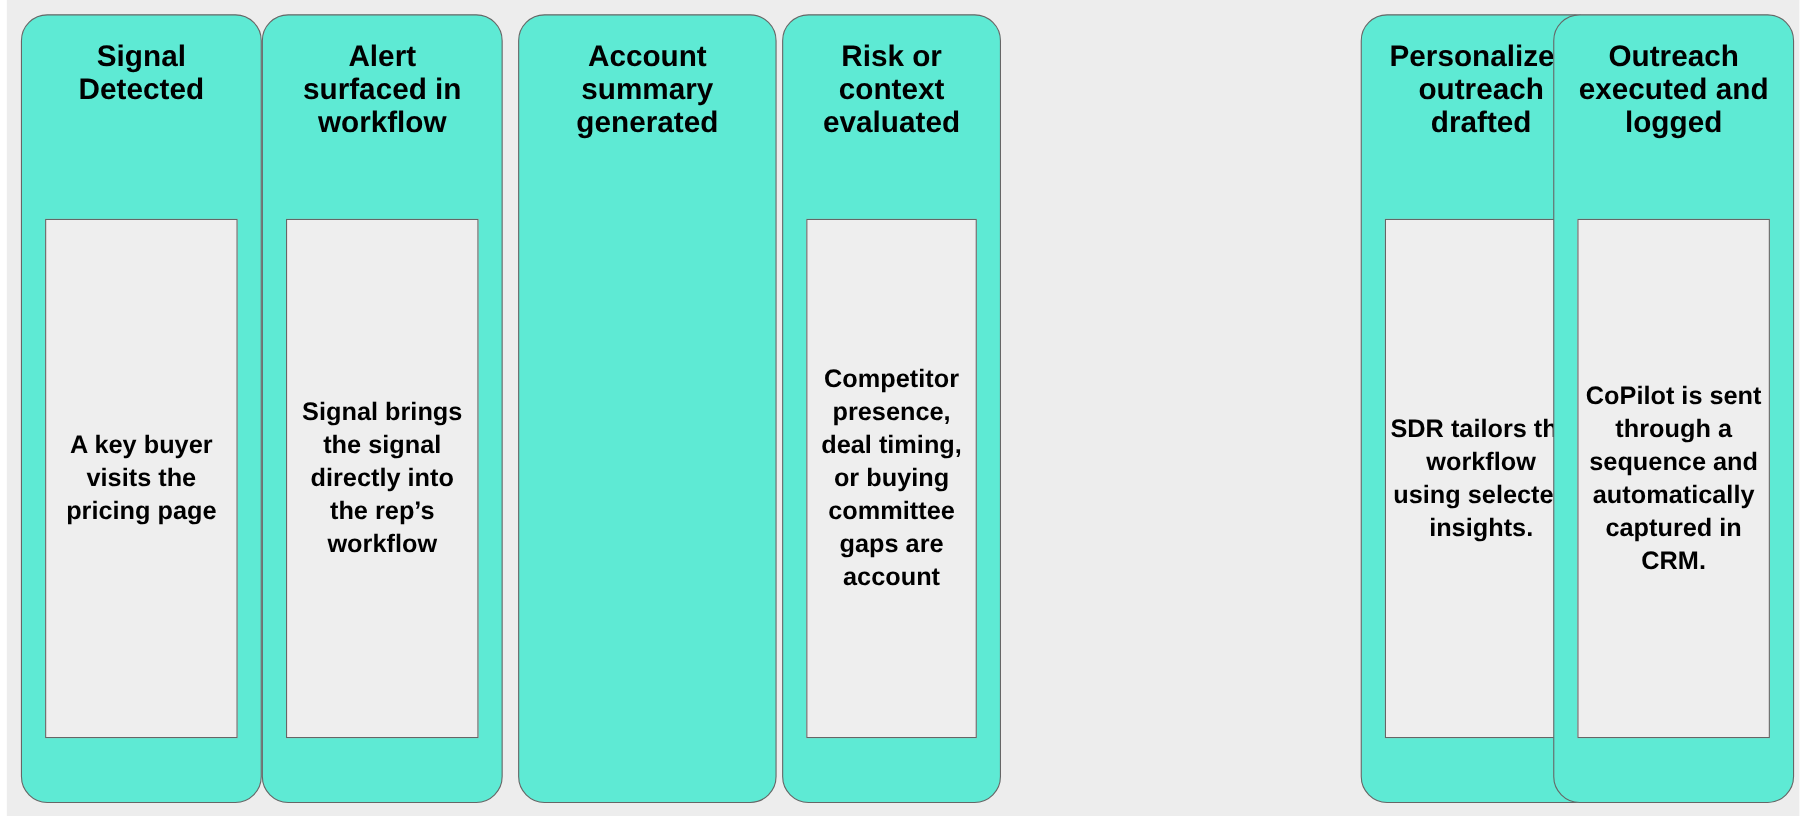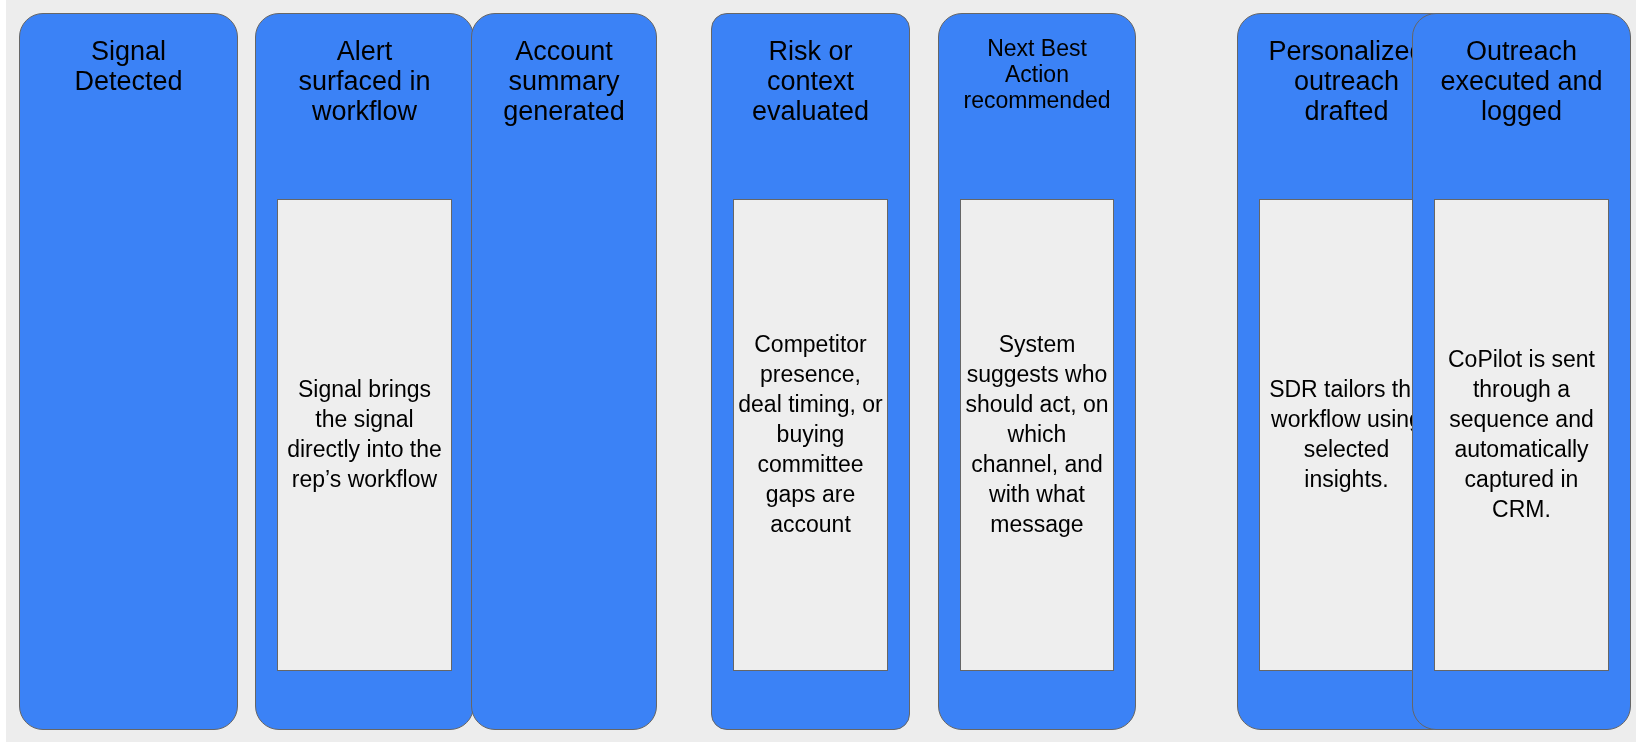--- a/index.html
+++ b/index.html
@@ -38,24 +38,25 @@
     left: 0;
     top: 0;
     width: 1644px;
     height: 742px;
   }
 
   .card {
     position: absolute;
     top: 13px;
     height: 717px;
-    background: #3b82f6;
+    background: #5eead4;
     border: 1.4px solid #666666;
     border-radius: 24px;
     box-sizing: border-box;
+    font-weight: bold;
   }
 
   .card-title {
     position: absolute;
     left: 8px;
     right: 8px;
     top: 22px;
     text-align: center;
     color: #000000;
     font-size: 27px;
@@ -115,54 +116,49 @@
 
   <div id="backdrop"></div>
   <div id="left-gutter"></div>
   <div id="right-gutter"></div>
 
   <div id="flow">
 
     <div class="card" style="left:19px;width:219px;">
       <div class="card-title">Signal
 Detected</div>
+      <div class="card-body">
+        <div class="card-body-text">A key buyer visits the pricing page</div>
+      </div>
     </div>
 
-    <div class="card" style="left:255px;width:219px;">
+    <div class="card" style="left:238px;width:219px;">
       <div class="card-title">Alert
 surfaced in
 workflow</div>
       <div class="card-body">
         <div class="card-body-text">Signal brings the signal directly into the rep’s workflow</div>
       </div>
     </div>
 
-    <div class="card" style="left:471px;width:186px;">
+    <div class="card" style="left:471px;width:235px;">
       <div class="card-title">Account
 summary
 generated</div>
     </div>
 
-    <div class="card" style="left:711px;width:199px;border-radius:16px;">
+    <div class="card" style="left:711px;width:199px;">
       <div class="card-title">Risk or
 context
 evaluated</div>
       <div class="card-body">
         <div class="card-body-text">Competitor presence, deal timing, or buying committee gaps are account</div>
       </div>
     </div>
 
-    <div class="card" style="left:938px;width:198px;">
-      <div class="card-title small">Next Best
-Action
-recommended</div>
-      <div class="card-body">
-        <div class="card-body-text">System suggests who should act, on which channel, and with what message</div>
-      </div>
-    </div>
 
     <div class="card" style="left:1237px;width:219px;">
       <div class="card-title">Personalized
 outreach
 drafted</div>
       <div class="card-body">
         <div class="card-body-text">SDR tailors the workflow using selected insights.</div>
       </div>
     </div>
 

